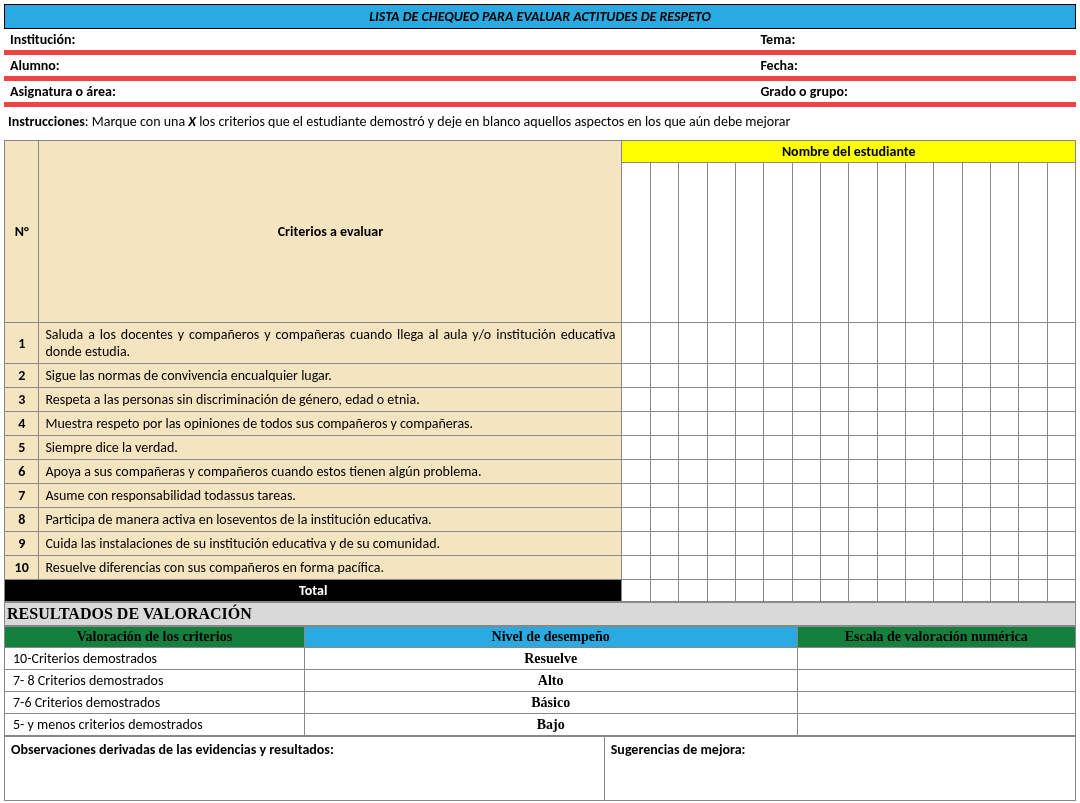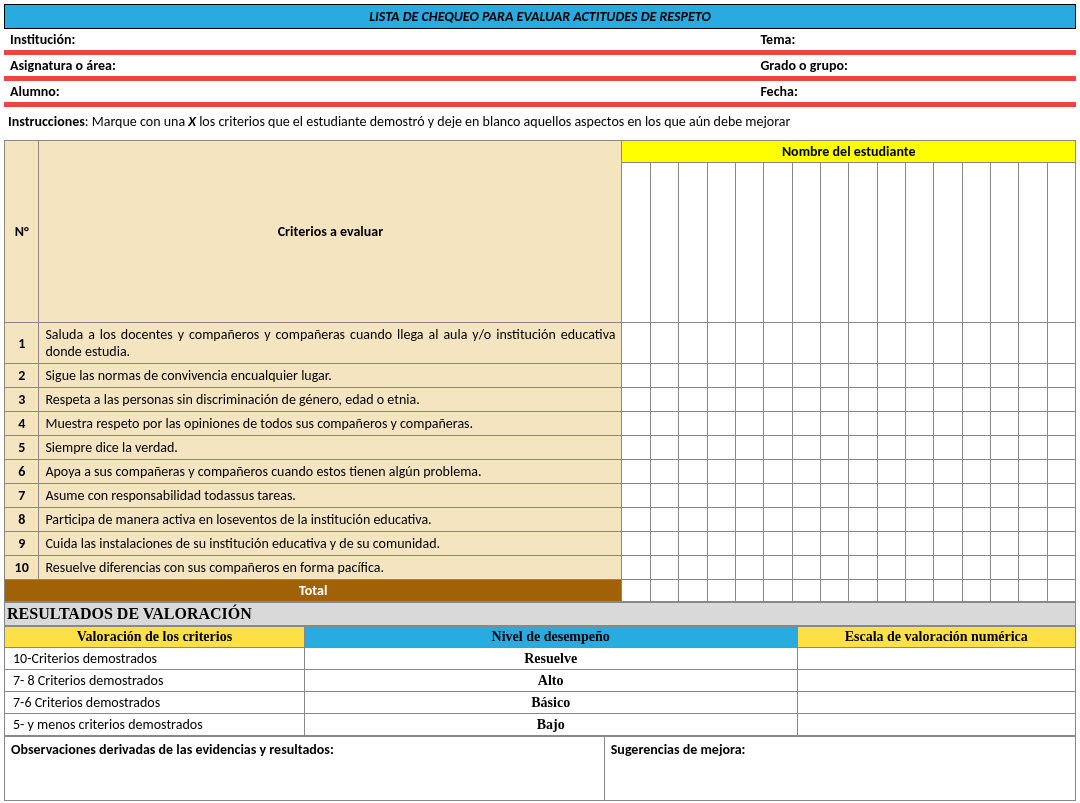--- a/index.html
+++ b/index.html
@@ -12,49 +12,49 @@
 .meta-row td { padding: 2px 6px; font-weight: bold; }
 .instructions { padding: 6px 4px 10px 4px; }
 .instructions .lbl { font-weight: bold; }
 
 .main-grid td, .main-grid th { border: 1px solid #888; }
 .hdr-cell { background: #f5e4c0; font-weight: bold; text-align: center; }
 .student-name-cell { background: #ffff00; font-weight: bold; text-align: center; }
 .num-col { background: #f5e4c0; text-align: center; font-weight: bold; width: 34px; }
 .criteria-col { background: #f5e4c0; text-align: justify; padding: 3px 6px; }
 .check-col { width: 28px; background: #fff; }
-.total-row td.total-lbl { background: #a16207; color: #fff; text-align: center; font-weight: bold; }
+.total-row td.total-lbl { background: #000000; color: #fff; text-align: center; font-weight: bold; }
 .total-row td.total-check { background: #fff; }
 
 .results-title { background: #d9d9d9; text-align: left; font-weight: bold; font-family: "Times New Roman", serif; font-size: 16px; padding: 2px; border: 1px solid #888; }
 .results-hdr { font-weight: bold; text-align: center; font-family: "Times New Roman", serif; border: 1px solid #888; }
-.results-hdr.yellow { background: #fde047; }
+.results-hdr.yellow { background: #15803d; }
 .results-hdr.blue { background: #29abe2; }
 .results-row td { border: 1px solid #888; padding: 2px 8px; }
 .results-row td.center { text-align: center; font-weight: bold; font-family: "Times New Roman", serif; }
 .obs-row td { border: 1px solid #888; padding: 4px 6px; font-weight: bold; vertical-align: top; height: 64px; }
 </style>
 </head>
 <body>
 
 <div class="title-bar">LISTA DE CHEQUEO PARA EVALUAR ACTITUDES DE RESPETO</div>
 
 <table>
   <tbody>
       <tr class="meta-row">
     <td style="width:70%">Institución:</td>
     <td>Tema:</td>
   </tr>
   <tr class="meta-row">
+    <td>Alumno:</td>
+    <td>Fecha:</td>
+  </tr>
+  <tr class="meta-row">
     <td>Asignatura o área:</td>
     <td>Grado o grupo:</td>
-  </tr>
-  <tr class="meta-row">
-    <td>Alumno:</td>
-    <td>Fecha:</td>
   </tr>
 </tbody>
   </table>
 
 <div class="instructions">
   <span class="lbl">Instrucciones</span><span>: Marque con una </span><b><i>X</i></b><span> los criterios que el estudiante demostró y deje en blanco aquellos aspectos en los que aún debe mejorar</span>
 </div>
 
 <table class="main-grid">
   <thead id="grid-head">

